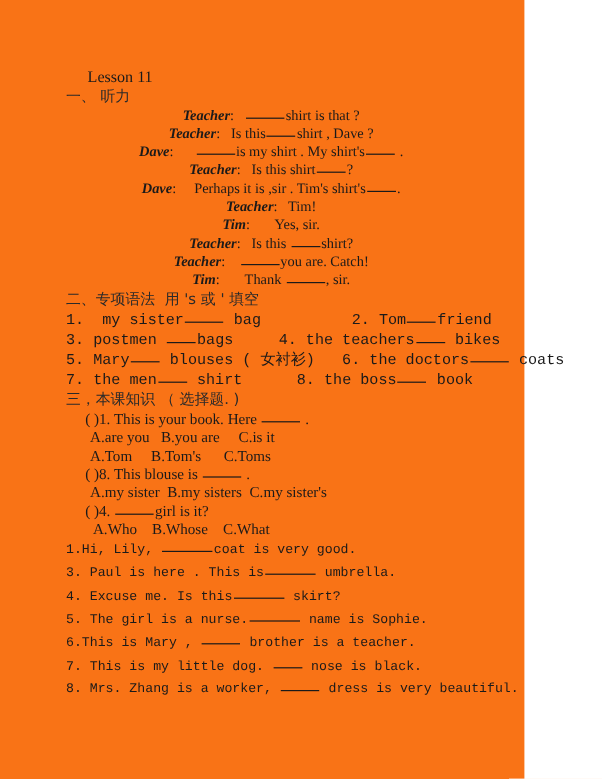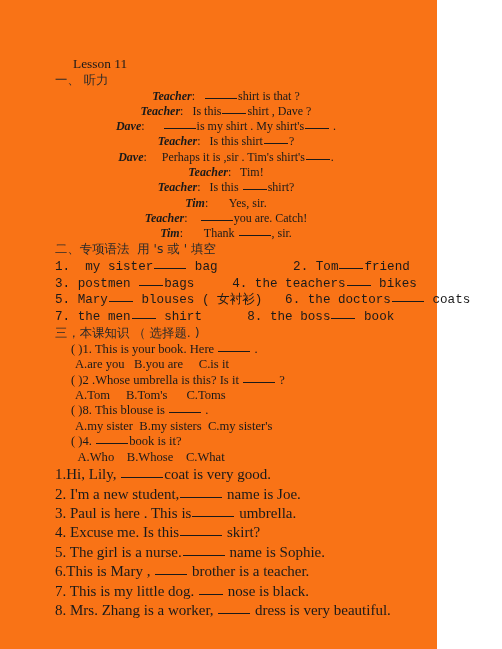--- a/index.html
+++ b/index.html
@@ -89,71 +89,70 @@
   }
   .q {
     font-size: 12.6px;
     line-height: 15.4px;
     white-space: pre;
     margin-left: 16px;
   }
 
   
   .fill {
-    font-size: 15px;
+    font-size: 11px;
     line-height: 19.4px;
     white-space: pre;
+    font-family: Liberation Mono, monospace;
   }
 
   .sp-head-4 { padding-bottom: 1px; }
 </style>
 </head>
 <body>
 
 <div class="page">
 
   <div class="title">Lesson 11</div>
 
   <div class="section-head cn">一、 听力</div>
   <div id="dialogue-list">
       <div class="dlg"><span class="spk">Teacher</span><span class="colon">:</span><span>   </span><span class="bl l"></span><span>shirt is that ?</span></div>
       <div class="dlg"><span class="spk">Teacher</span><span class="colon">:</span><span>   </span><span>Is this</span><span class="bl m"></span><span>shirt , Dave ?</span></div>
       <div class="dlg"><span class="spk">Dave</span><span class="colon">:</span><span>      </span><span class="bl l"></span><span>is my shirt . My shirt's</span><span class="bl m"></span><span> .</span></div>
       <div class="dlg"><span class="spk">Teacher</span><span class="colon">:</span><span>   </span><span>Is this shirt</span><span class="bl m"></span><span>?</span></div>
       <div class="dlg"><span class="spk">Dave</span><span class="colon">:</span><span>     </span><span>Perhaps it is ,sir . Tim's shirt's</span><span class="bl m"></span><span>.</span></div>
       <div class="dlg"><span class="spk">Teacher</span><span class="colon">:</span><span>   </span><span>Tim!</span></div>
+      <div class="dlg"><span class="spk">Tim</span><span class="colon">:</span><span>       </span><span>Yes, sir.</span></div>
       <div class="dlg"><span class="spk">Teacher</span><span class="colon">:</span><span>   </span><span>Is this </span><span class="bl m"></span><span>shirt?</span></div>
-      <div class="dlg"><span class="spk">Tim</span><span class="colon">:</span><span>       </span><span>Yes, sir.</span></div>
       <div class="dlg"><span class="spk">Teacher</span><span class="colon">:</span><span>    </span><span class="bl l"></span><span>you are. Catch!</span></div>
       <div class="dlg"><span class="spk">Tim</span><span class="colon">:</span><span>       </span><span>Thank </span><span class="bl l"></span><span>, sir.</span></div>
     </div>
 
   <div class="section-head cn sp-head-4">二、专项语法  用 's 或 ' 填空</div>
   <div id="grammar-list">
       <div class="ex-row"><span><span>1.</span><span>  my sister</span><span class="bl l"></span><span> bag</span></span><span>          </span><span><span>2.</span><span> Tom</span><span class="bl m"></span><span>friend</span></span></div>
       <div class="ex-row"><span><span>3.</span><span> postmen </span><span class="bl m"></span><span>bags</span></span><span>     </span><span><span>4.</span><span> the teachers</span><span class="bl m"></span><span> bikes</span></span></div>
       <div class="ex-row"><span><span>5.</span><span> Mary</span><span class="bl m"></span><span> blouses ( 女衬衫)</span></span><span>   </span><span><span>6.</span><span> the doctors</span><span class="bl l"></span><span> coats</span></span></div>
       <div class="ex-row"><span><span>7.</span><span> the men</span><span class="bl m"></span><span> shirt</span></span><span>      </span><span><span>8.</span><span> the boss</span><span class="bl m"></span><span> book</span></span></div>
     </div>
 
   <div class="section-head cn">三，本课知识 （ 选择题. )</div>
   <div id="choice-list">
       <div class="q"><span>( )1. This is your book. Here </span><span class="bl l"></span><span> .</span></div>
       <div class="opts">A.are you   B.you are     C.is it</div>
-      <div class="q"><span>( )2 .Whose umbrella is this? Is it </span><span class="bl l"></span><span> ?</span></div>
       <div class="opts">A.Tom     B.Tom's      C.Toms</div>
       <div class="q"><span>( )8. This blouse is </span><span class="bl l"></span><span> .</span></div>
       <div class="opts">A.my sister  B.my sisters  C.my sister's</div>
-      <div class="q"><span>( )4. </span><span class="bl l"></span><span>book is it?</span></div>
+      <div class="q"><span>( )4. </span><span class="bl l"></span><span>girl is it?</span></div>
       <div class="opts"> A.Who    B.Whose    C.What</div>
     </div>
 
   <div id="fill-list">
       <div class="fill"><span>1.Hi, Lily, </span><span class="bl xl"></span><span>coat is very good.</span></div>
-      <div class="fill"><span>2. I'm a new student,</span><span class="bl xl"></span><span> name is Joe.</span></div>
       <div class="fill"><span>3. Paul is here . This is</span><span class="bl xl"></span><span> umbrella.</span></div>
       <div class="fill"><span>4. Excuse me. Is this</span><span class="bl xl"></span><span> skirt?</span></div>
       <div class="fill"><span>5. The girl is a nurse.</span><span class="bl xl"></span><span> name is Sophie.</span></div>
       <div class="fill"><span>6.This is Mary , </span><span class="bl l"></span><span> brother is a teacher.</span></div>
       <div class="fill"><span>7. This is my little dog. </span><span class="bl m"></span><span> nose is black.</span></div>
       <div class="fill"><span>8. Mrs. Zhang is a worker, </span><span class="bl l"></span><span> dress is very beautiful.</span></div>
     </div>
 
 </div>
 

